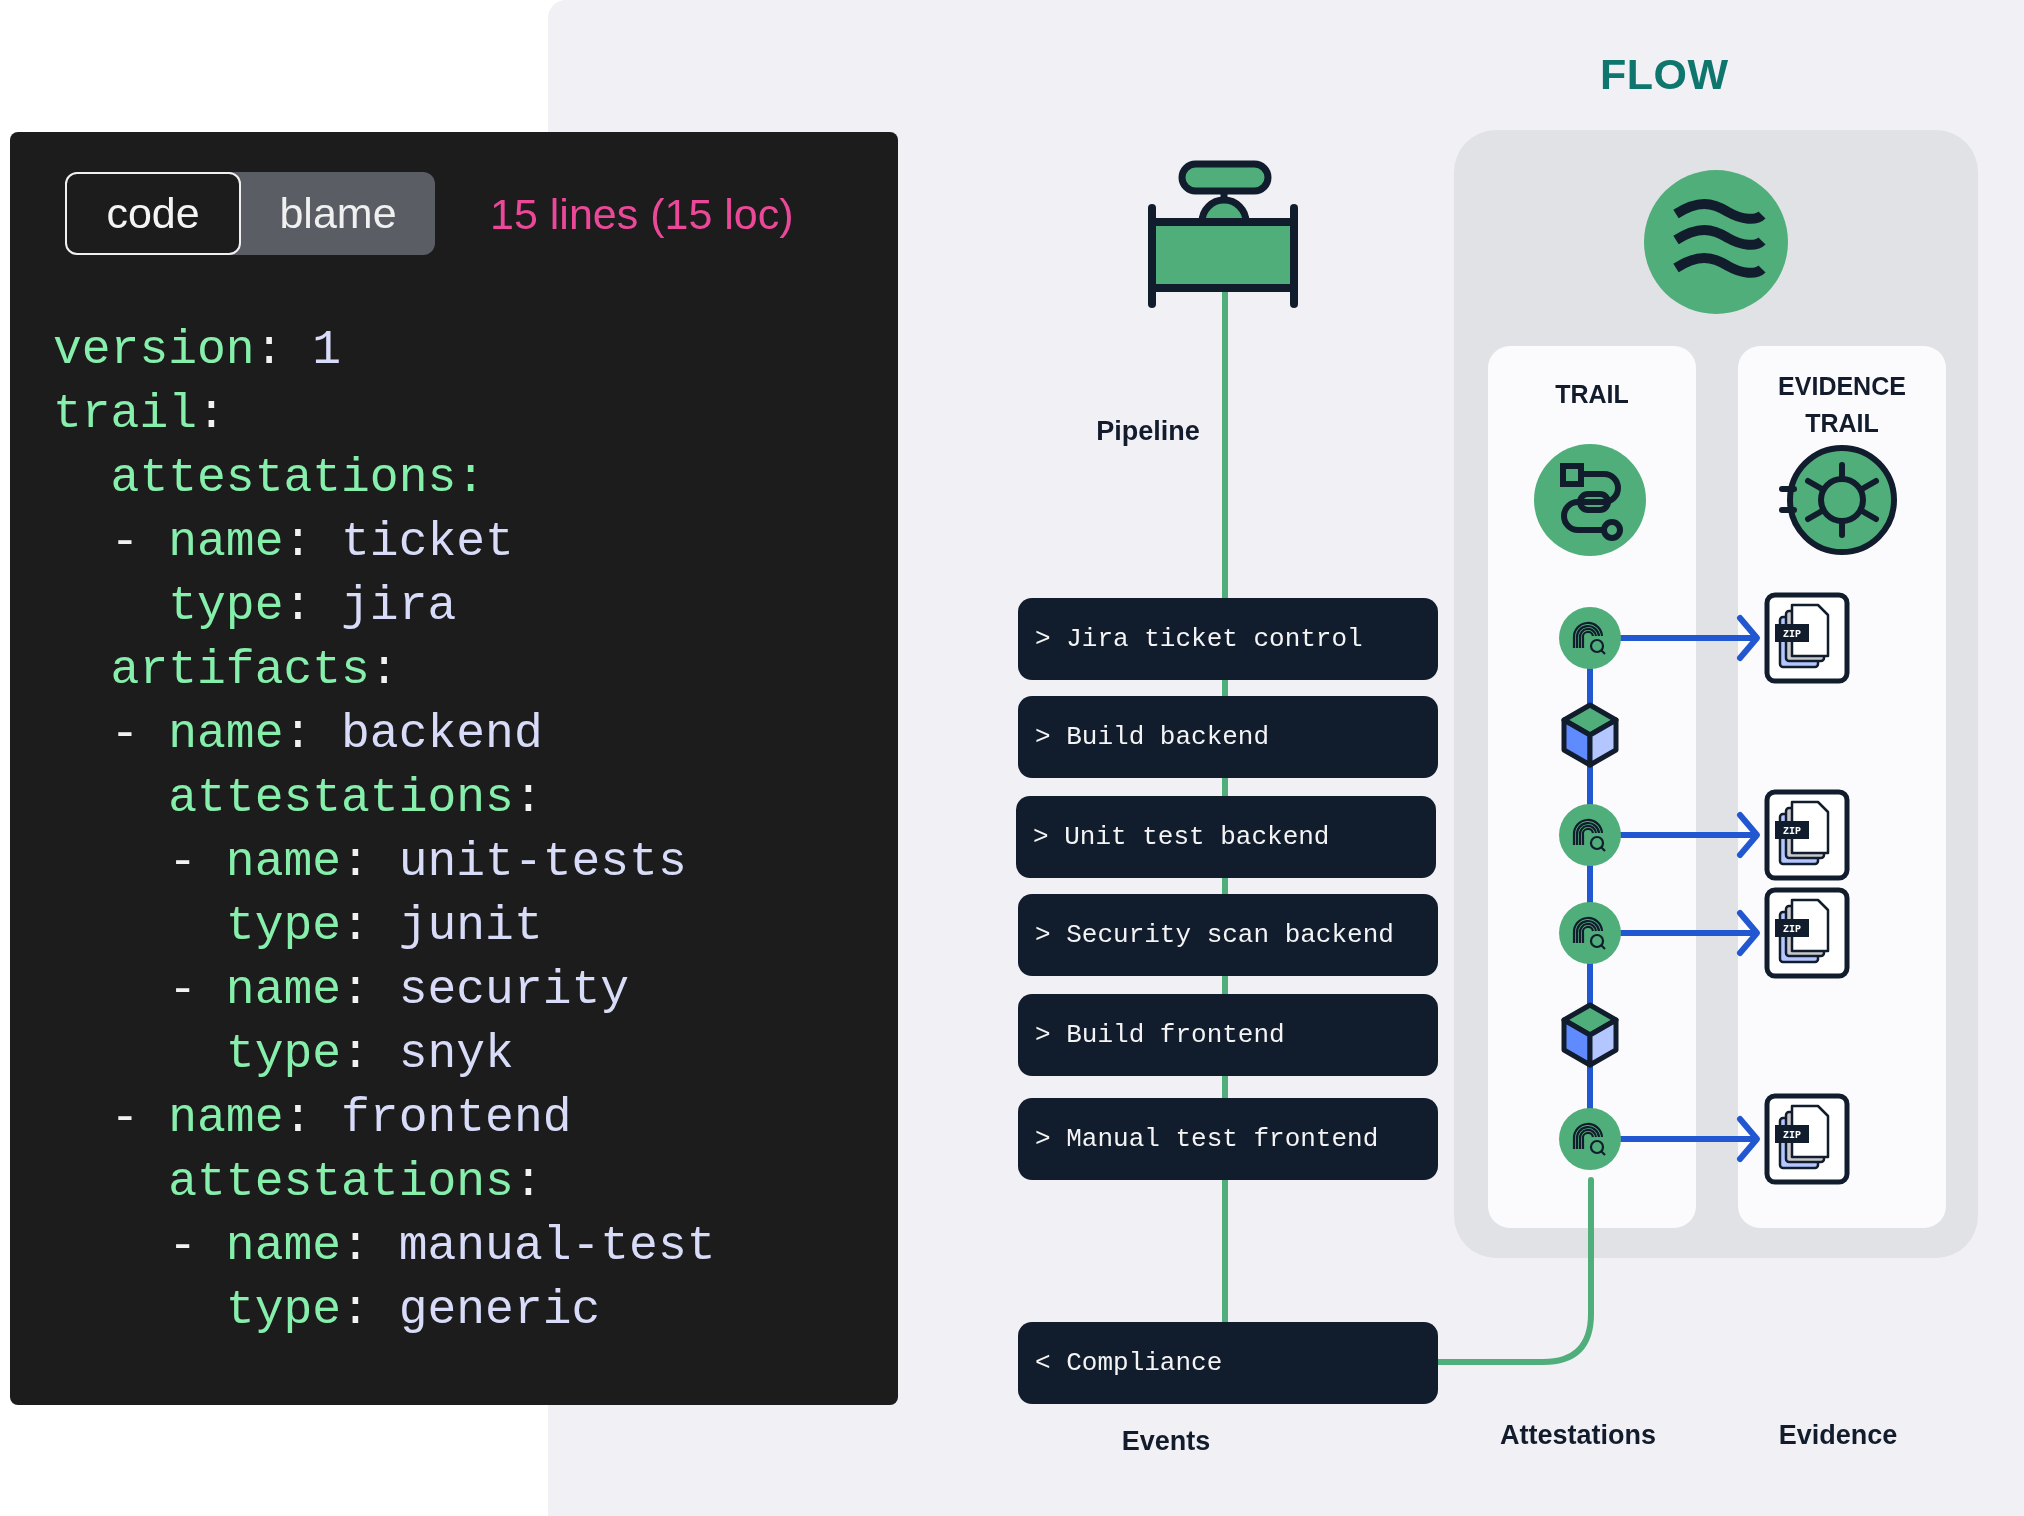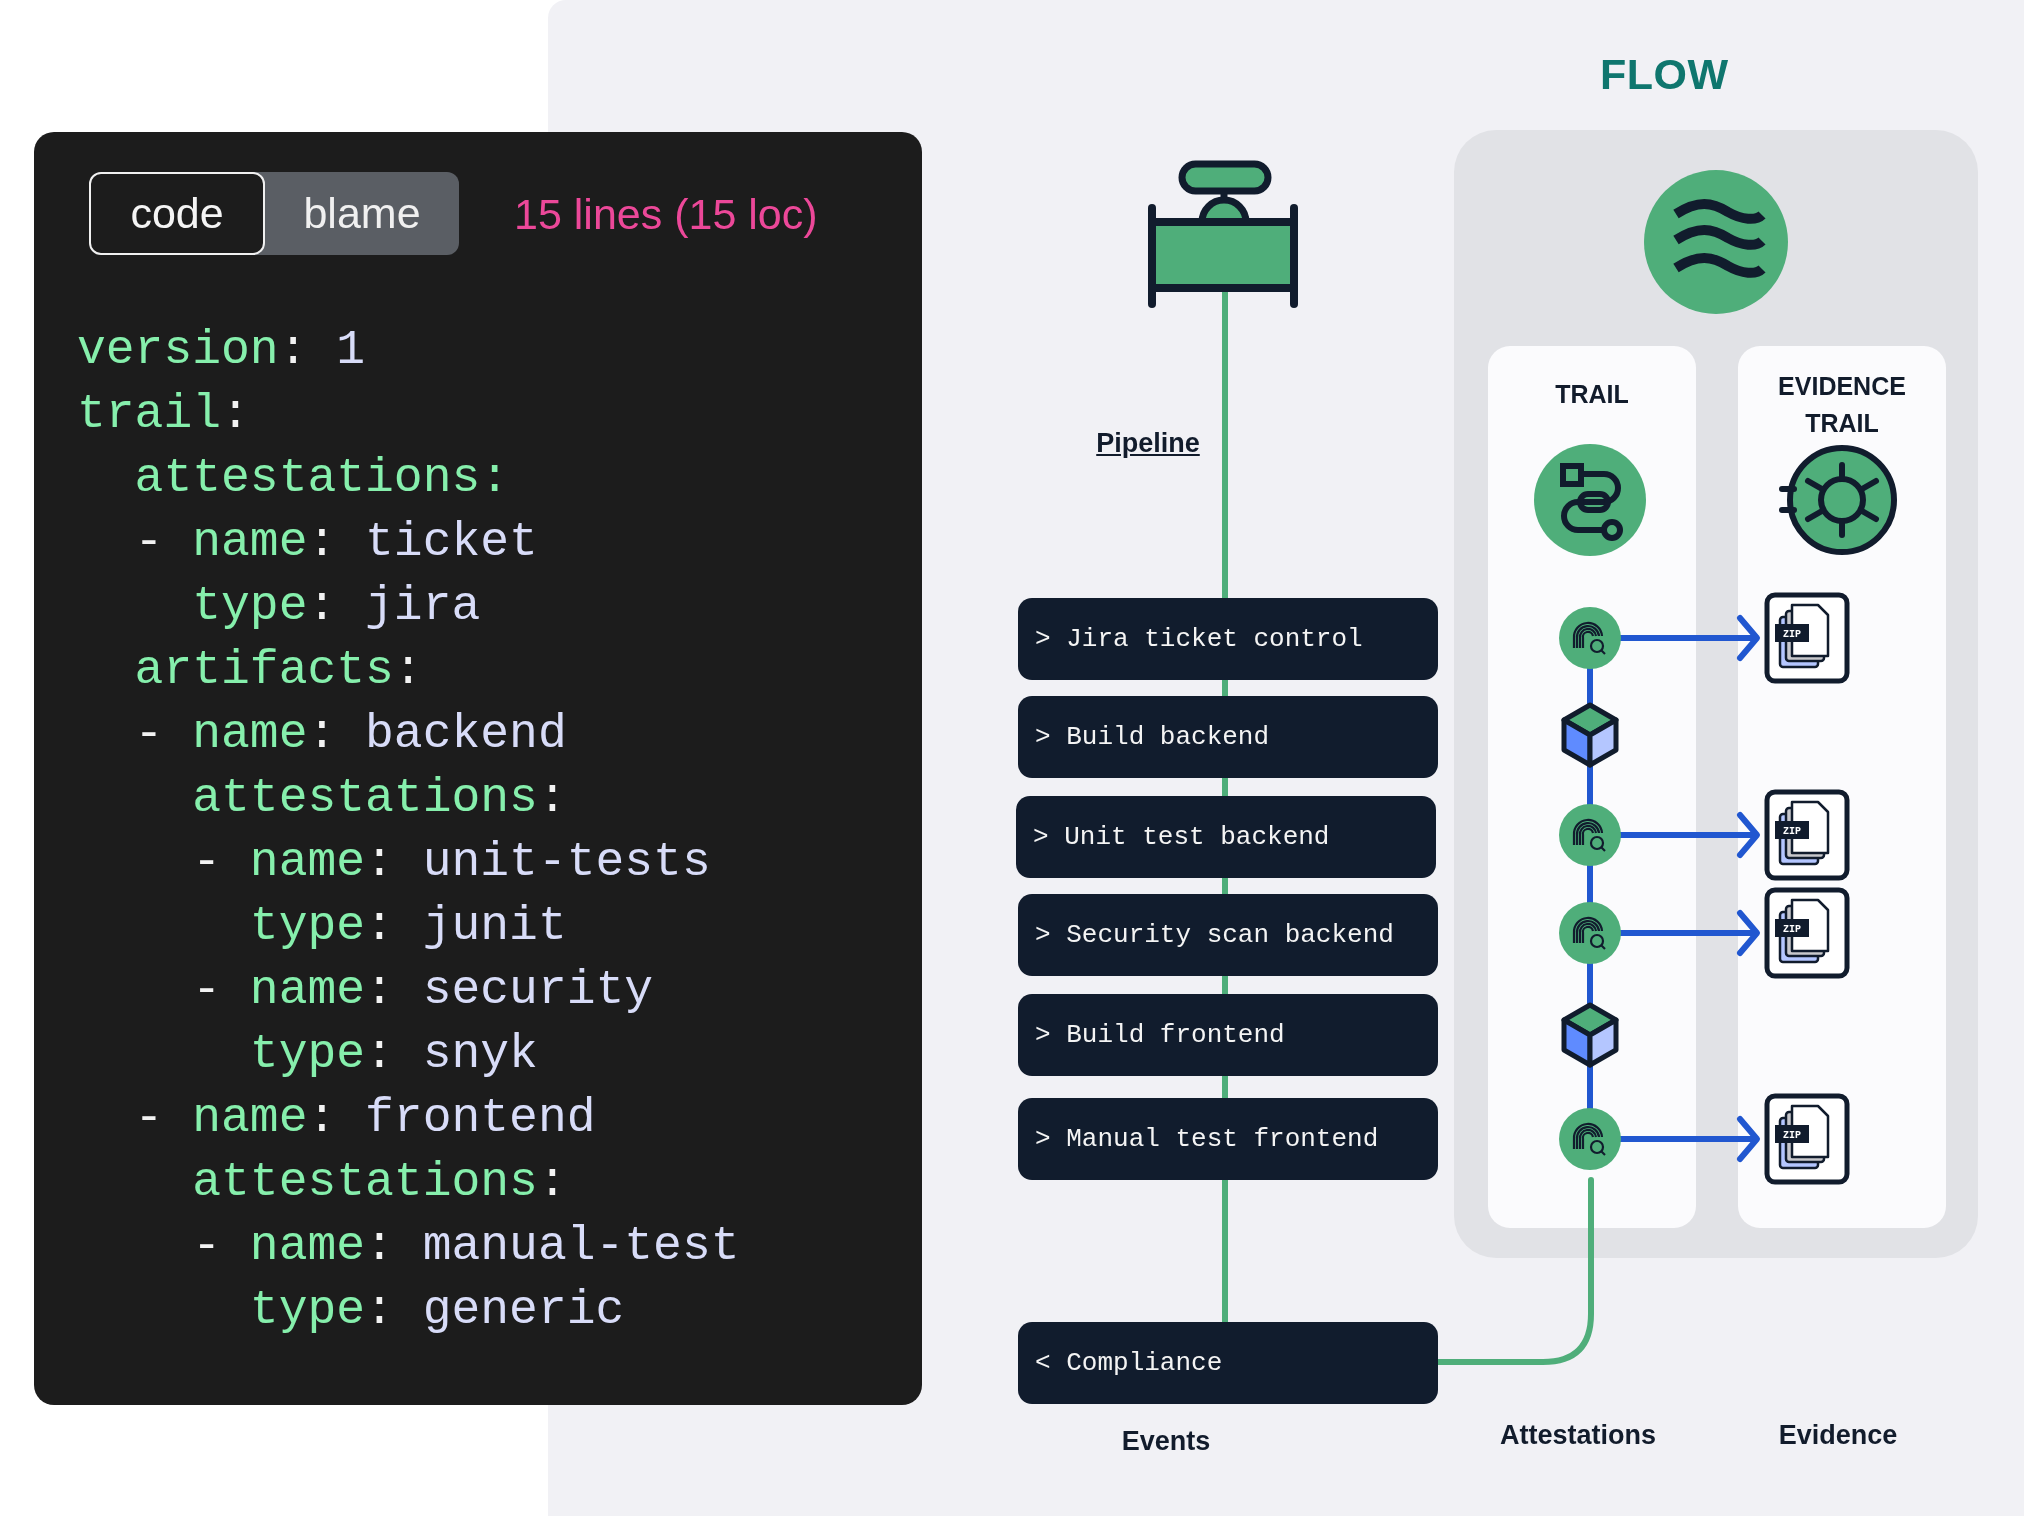--- a/index.html
+++ b/index.html
@@ -2,21 +2,21 @@
 <html><head>
 <meta charset="utf-8">
 <style>
   html, body { margin:0; padding:0; }
   body { width:2024px; height:1516px; position:relative; background:#ffffff; overflow:hidden;
          font-family:"Liberation Sans", "DejaVu Sans", sans-serif; }
   .bg-panel { position:absolute; left:548px; top:0; width:1476px; height:1516px; background:#f1f1f5;
               border-radius:18px 0 0 0; }
   
   .code-panel { position:absolute; left:10px; top:132px; width:888px; height:1273px; background:#1c1c1c;
-                border-radius:20px;margin-left:24px; }
+                border-radius:8px; }
   .seg { position:absolute; left:55px; top:40px; height:83px; display:flex; }
   .seg-code { width:172px; height:79px; border:2px solid #f0f0f0; border-radius:12px; background:#1c1c1c;
               color:#f4f4f4; font-size:43px; display:flex; align-items:center; justify-content:center;
               position:relative; z-index:2; box-sizing:content-box; }
   .seg-blame { width:218px; height:83px; margin-left:-24px; padding-left:24px; box-sizing:border-box;
                background:#5a5e64; border-radius:0 12px 12px 0; color:#f0f0f0; font-size:43px;
                display:flex; align-items:center; justify-content:center; }
   .loc { position:absolute; left:480px; top:52px; color:#ec4899; font-size:43px; line-height:60px; white-space:nowrap; }
   .code { position:absolute; left:43px; top:186px; font-family:"Liberation Mono", "DejaVu Sans Mono", monospace;
           font-size:48px; line-height:64px; white-space:pre; }
@@ -55,21 +55,21 @@
 <div class="title">FLOW</div>
 <div class="outer"></div>
 <div class="card card-trail">
   <div class="card-title" style="top:30px;">TRAIL</div>
 </div>
 <div class="card card-vault">
   <div class="card-title" style="top:22px;">EVIDENCE</div>
   <div class="card-title" style="top:59px;">TRAIL</div>
 </div>
 
-<div class="label" style="left:1048px; top:428px; width:200px;text-decoration:underline;">Pipeline</div>
+<div class="label" style="left:1048px; top:416px; width:200px;">Pipeline</div>
 
 <svg class="overlay" viewBox="0 0 2024 1516">
 
   <line x1="1225" y1="290" x2="1225" y2="1322" stroke="#4fae7a" stroke-width="6"></line>
 
   <line x1="1590" y1="638" x2="1590" y2="1139" stroke="#2157d0" stroke-width="6"></line>
 
   <path d="M1591 1180 L1591 1314 Q1591 1362 1543 1362 L1437 1362" fill="none" stroke="#4fae7a" stroke-width="6" stroke-linecap="round"></path>
 
   <g>

